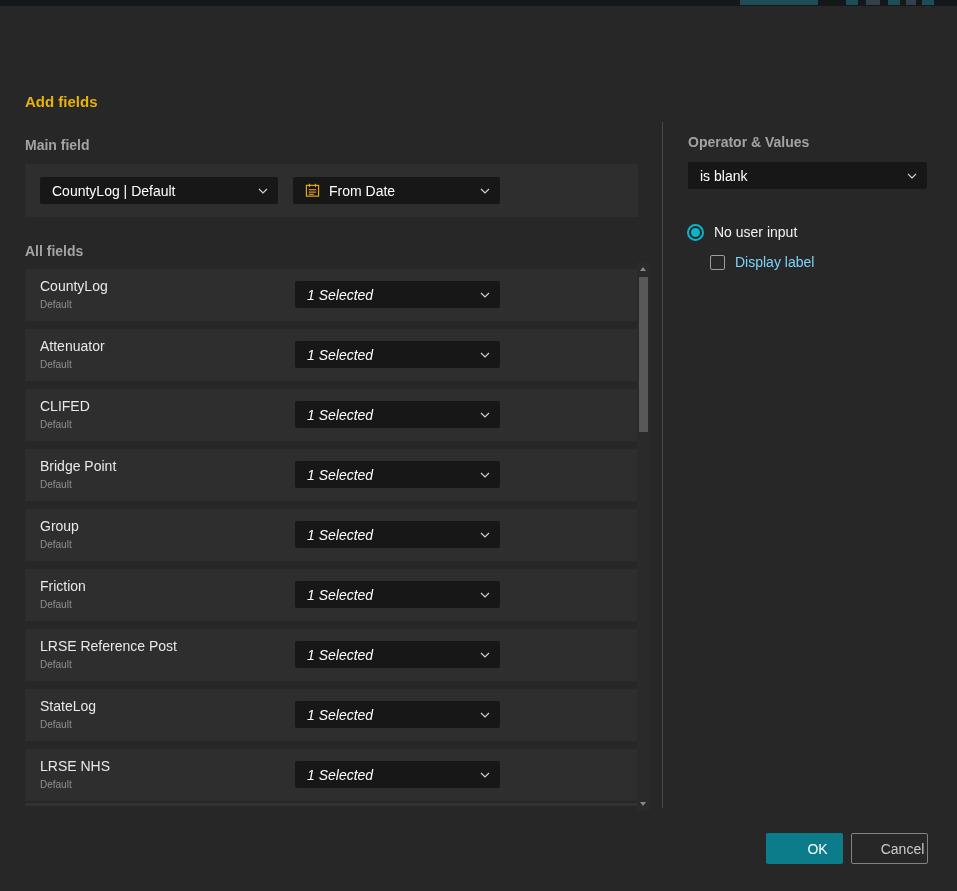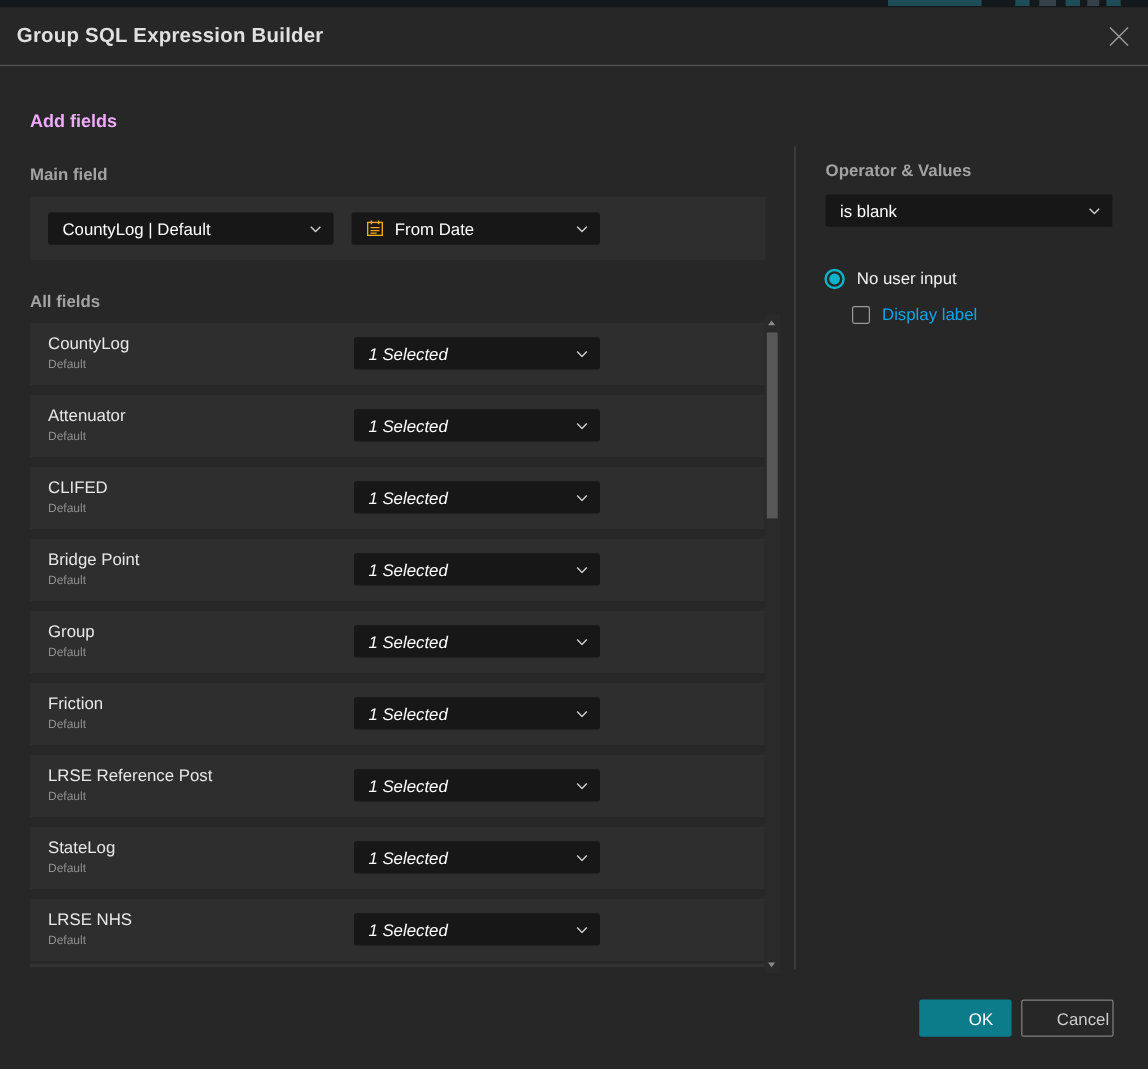--- a/index.html
+++ b/index.html
@@ -26,21 +26,21 @@
     position: absolute; top: 0; left: 0; right: 0; height: 49px;
     border-bottom: 1px solid #565656;
     display: flex; align-items: center; padding-left: 14px;
   }
   .title-bar .title { font-size: 17px; font-weight: 700; color: #e0e0e0; letter-spacing: .2px; }
   .close-btn {
     position: absolute; right: 12px; top: 11px; width: 26px; height: 26px;
     display: flex; align-items: center; justify-content: center; cursor: pointer;
   }
 
-  .heading-lg { position: absolute; font-size: 15px; font-weight: 700; color: #f0abfc; }
+  .heading-lg { position: absolute; font-size: 15px; font-weight: 700; color: #eab308; }
   .heading-sm { position: absolute; font-size: 14px; font-weight: 700; color: #a3a3a3; }
 
   .panel { background: #2e2e2e; position: absolute; }
 
   .dropdown {
     position: absolute; background: #171717; border-radius: 2px;
     display: flex; align-items: center; padding: 0 10px 0 12px;
     color: #ffffff; font-size: 14px; cursor: pointer; height: 27px;
   }
   .dropdown .dd-label { flex: 1; white-space: nowrap; overflow: hidden; }
@@ -79,21 +79,21 @@
   .radio-outer {
     width: 17px; height: 17px; border-radius: 50%;
     border: 2px solid #0db4c9; display: flex; align-items: center; justify-content: center;
     background: #272727;
   }
   .radio-dot { width: 9px; height: 9px; border-radius: 50%; background: #0db4c9; }
   .radio-label { margin-left: 10px; font-size: 14px; color: #f2f2f2; }
 
   .checkbox-row { position: absolute; left: 710px; top: 248px; display: flex; align-items: center; cursor: pointer; }
   .checkbox-box { width: 15px; height: 15px; border: 1px solid #9c9c9c; border-radius: 2px; background: transparent; }
-  .checkbox-label { margin-left: 10px; font-size: 14px; color: #0ea5e9; }
+  .checkbox-label { margin-left: 10px; font-size: 14px; color: #7dd3fc; }
 
   
   .btn {
     position: absolute; top: 827px; height: 31px; width: 77px;
     display: flex; align-items: center; justify-content: center;
     font-size: 14px; border-radius: 2px; cursor: pointer; padding-left: 26px;
   }
   .btn-ok { left: 766px; background: #0c7c8a; color: #ffffff; }
   .btn-cancel { left: 851px; background: transparent; border: 1px solid #828282; color: #cccccc; }
 </style>
@@ -104,28 +104,20 @@
   <div class="frag" style="left:740px;width:78px;background:#1d4d57;"></div>
   <div class="frag" style="left:846px;width:12px;background:#1d4d57;"></div>
   <div class="frag" style="left:866px;width:14px;background:#34414a;"></div>
   <div class="frag" style="left:888px;width:12px;background:#1d4d57;"></div>
   <div class="frag" style="left:906px;width:10px;background:#34414a;"></div>
   <div class="frag" style="left:922px;width:12px;background:#1d4d57;"></div>
 </div>
 
 <div class="dialog">
 
-  <div class="title-bar">
-    <span class="title">Group SQL Expression Builder</span>
-    <span class="close-btn">
-      <svg width="19" height="19" viewBox="0 0 19 19">
-        <path d="M2 2 L17 17 M17 2 L2 17" stroke="#9c9c9c" stroke-width="1.2" fill="none"></path>
-      </svg>
-    </span>
-  </div>
 
   <div class="heading-lg" style="left:25px; top:87px;">Add fields</div>
   <div class="heading-sm" style="left:25px; top:131px;">Main field</div>
 
   <div class="panel main-field-panel">
     <div class="dropdown dd-layer">
       <span class="dd-label">CountyLog | Default</span>
       <span class="chev">
         <svg width="10" height="6" viewBox="0 0 10 6">
             <path d="M1 1 L5 5 L9 1" stroke="#cfcfcf" stroke-width="1.2" fill="none"></path>

